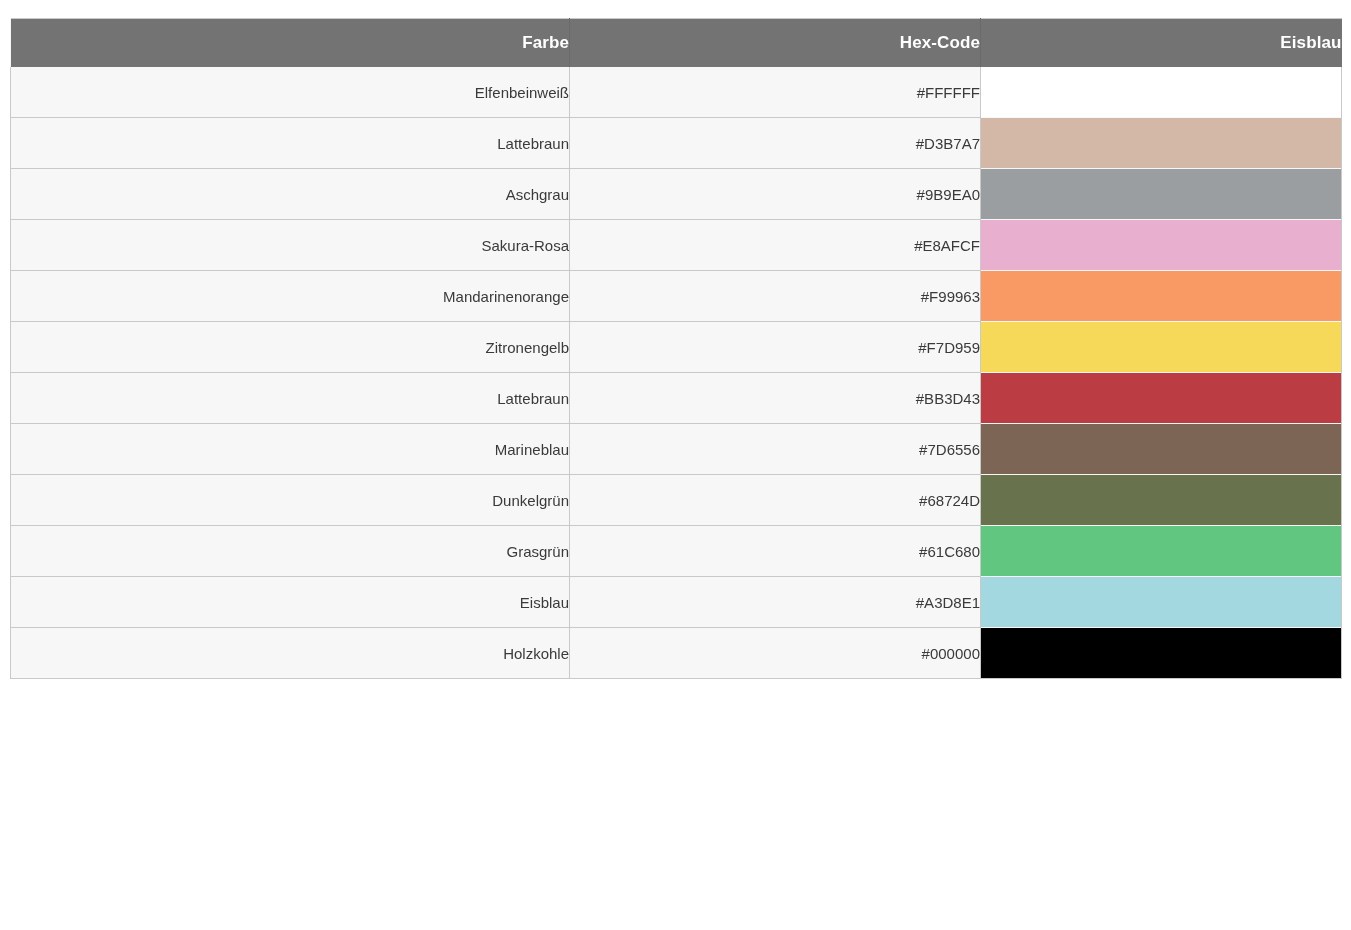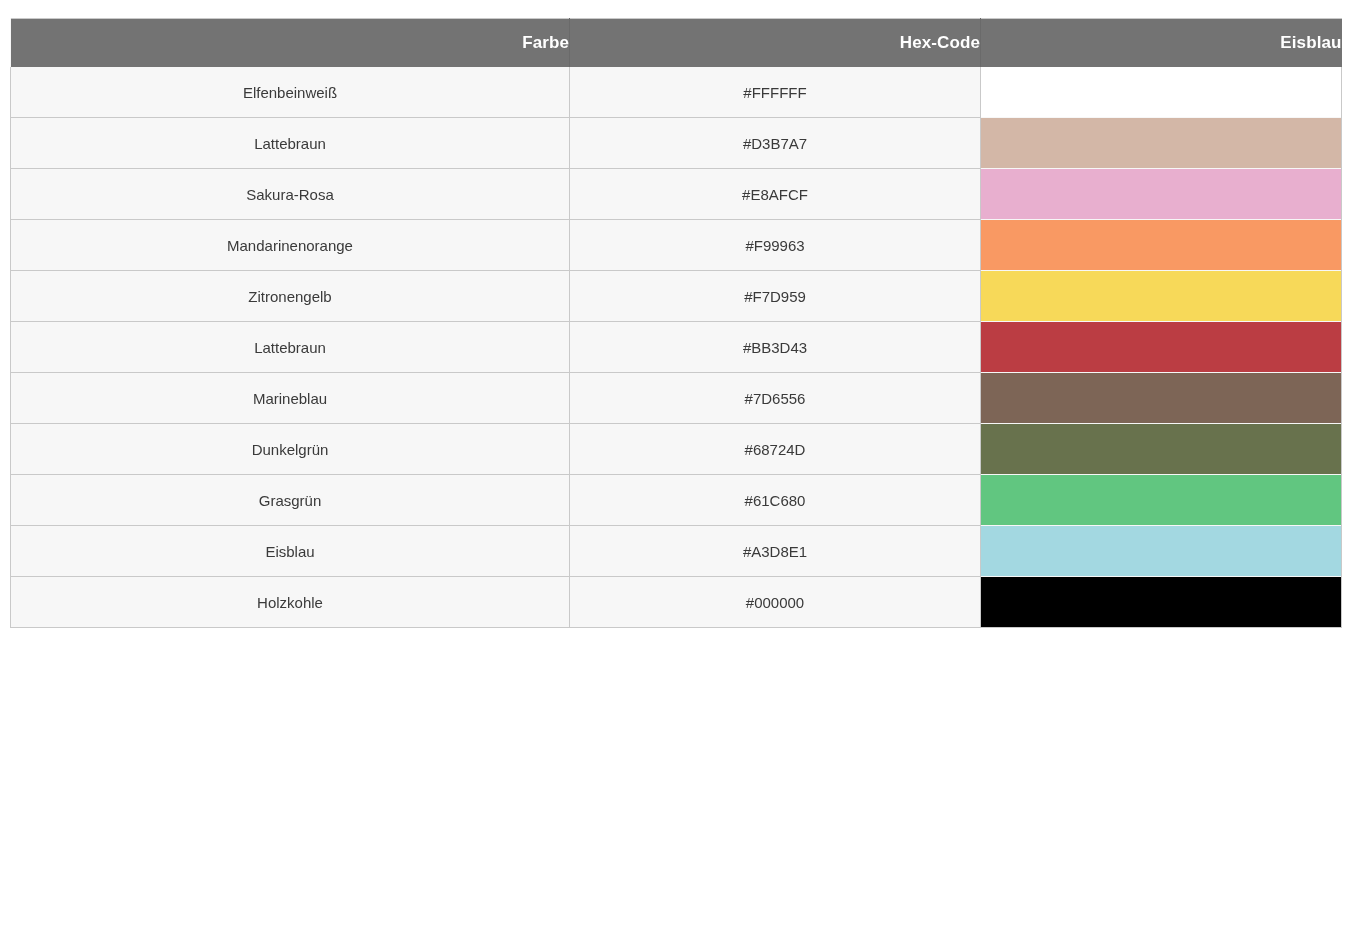--- a/index.html
+++ b/index.html
@@ -42,21 +42,21 @@
     text-align: right;
     vertical-align: middle;
     border-right: 1px solid #6a6a6a;
     letter-spacing: 0.1px;
   }
   thead th:last-child { border-right: none; }
 
   tbody td {
     height: 50px;
     padding: 0;
-    text-align: center;
+    text-align: right;
     vertical-align: middle;
     font-size: 15px;
     color: #3a3a3a;
     background: #f7f7f7;
     border-bottom: 1px solid #c9c9c9;
     border-right: 1px solid #c9c9c9;
     white-space: nowrap;
   }
   tbody tr:last-child td { border-bottom: none; }
 
@@ -103,20 +103,27 @@
           <td class="cell-hex">#FFFFFF</td>
           <td class="cell-swatch">
             <span class="swatch" style="background-color: rgb(255, 255, 255);"></span>
           </td>
         </tr>
         <tr>
           <td class="cell-name">Lattebraun</td>
           <td class="cell-hex">#D3B7A7</td>
           <td class="cell-swatch">
             <span class="swatch" style="background-color: rgb(211, 183, 167);"></span>
+          </td>
+        </tr>
+        <tr>
+          <td class="cell-name">Aschgrau</td>
+          <td class="cell-hex">#9B9EA0</td>
+          <td class="cell-swatch">
+            <span class="swatch" style="background-color: rgb(155, 158, 160);"></span>
           </td>
         </tr>
         <tr>
           <td class="cell-name">Sakura-Rosa</td>
           <td class="cell-hex">#E8AFCF</td>
           <td class="cell-swatch">
             <span class="swatch" style="background-color: rgb(232, 175, 207);"></span>
           </td>
         </tr>
         <tr>

